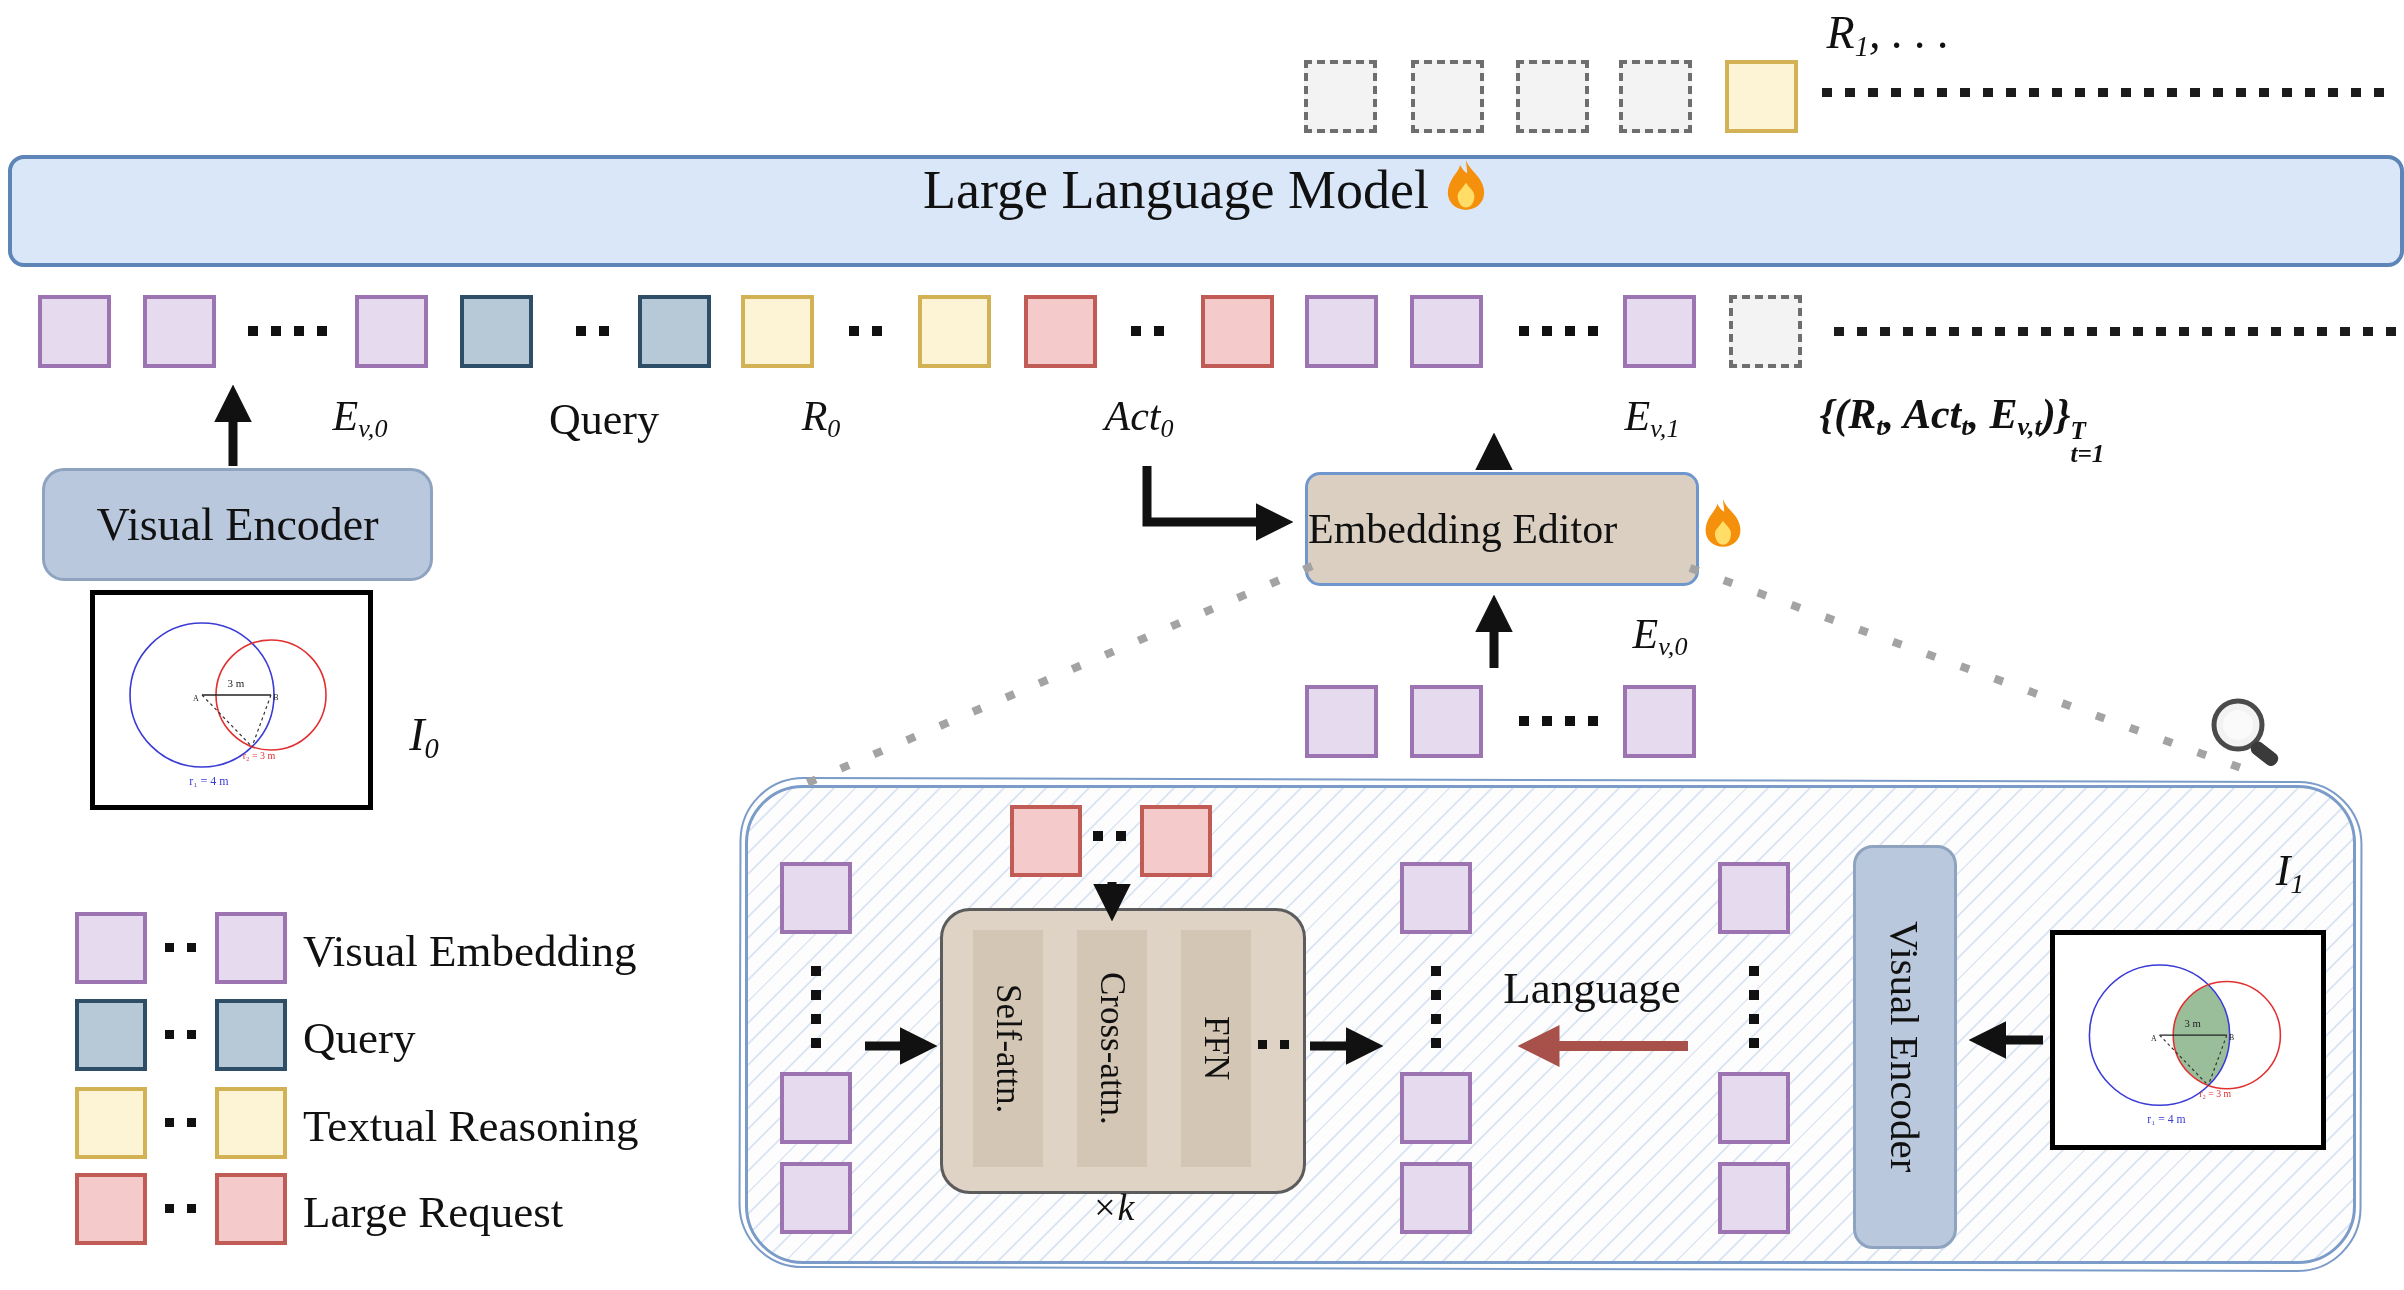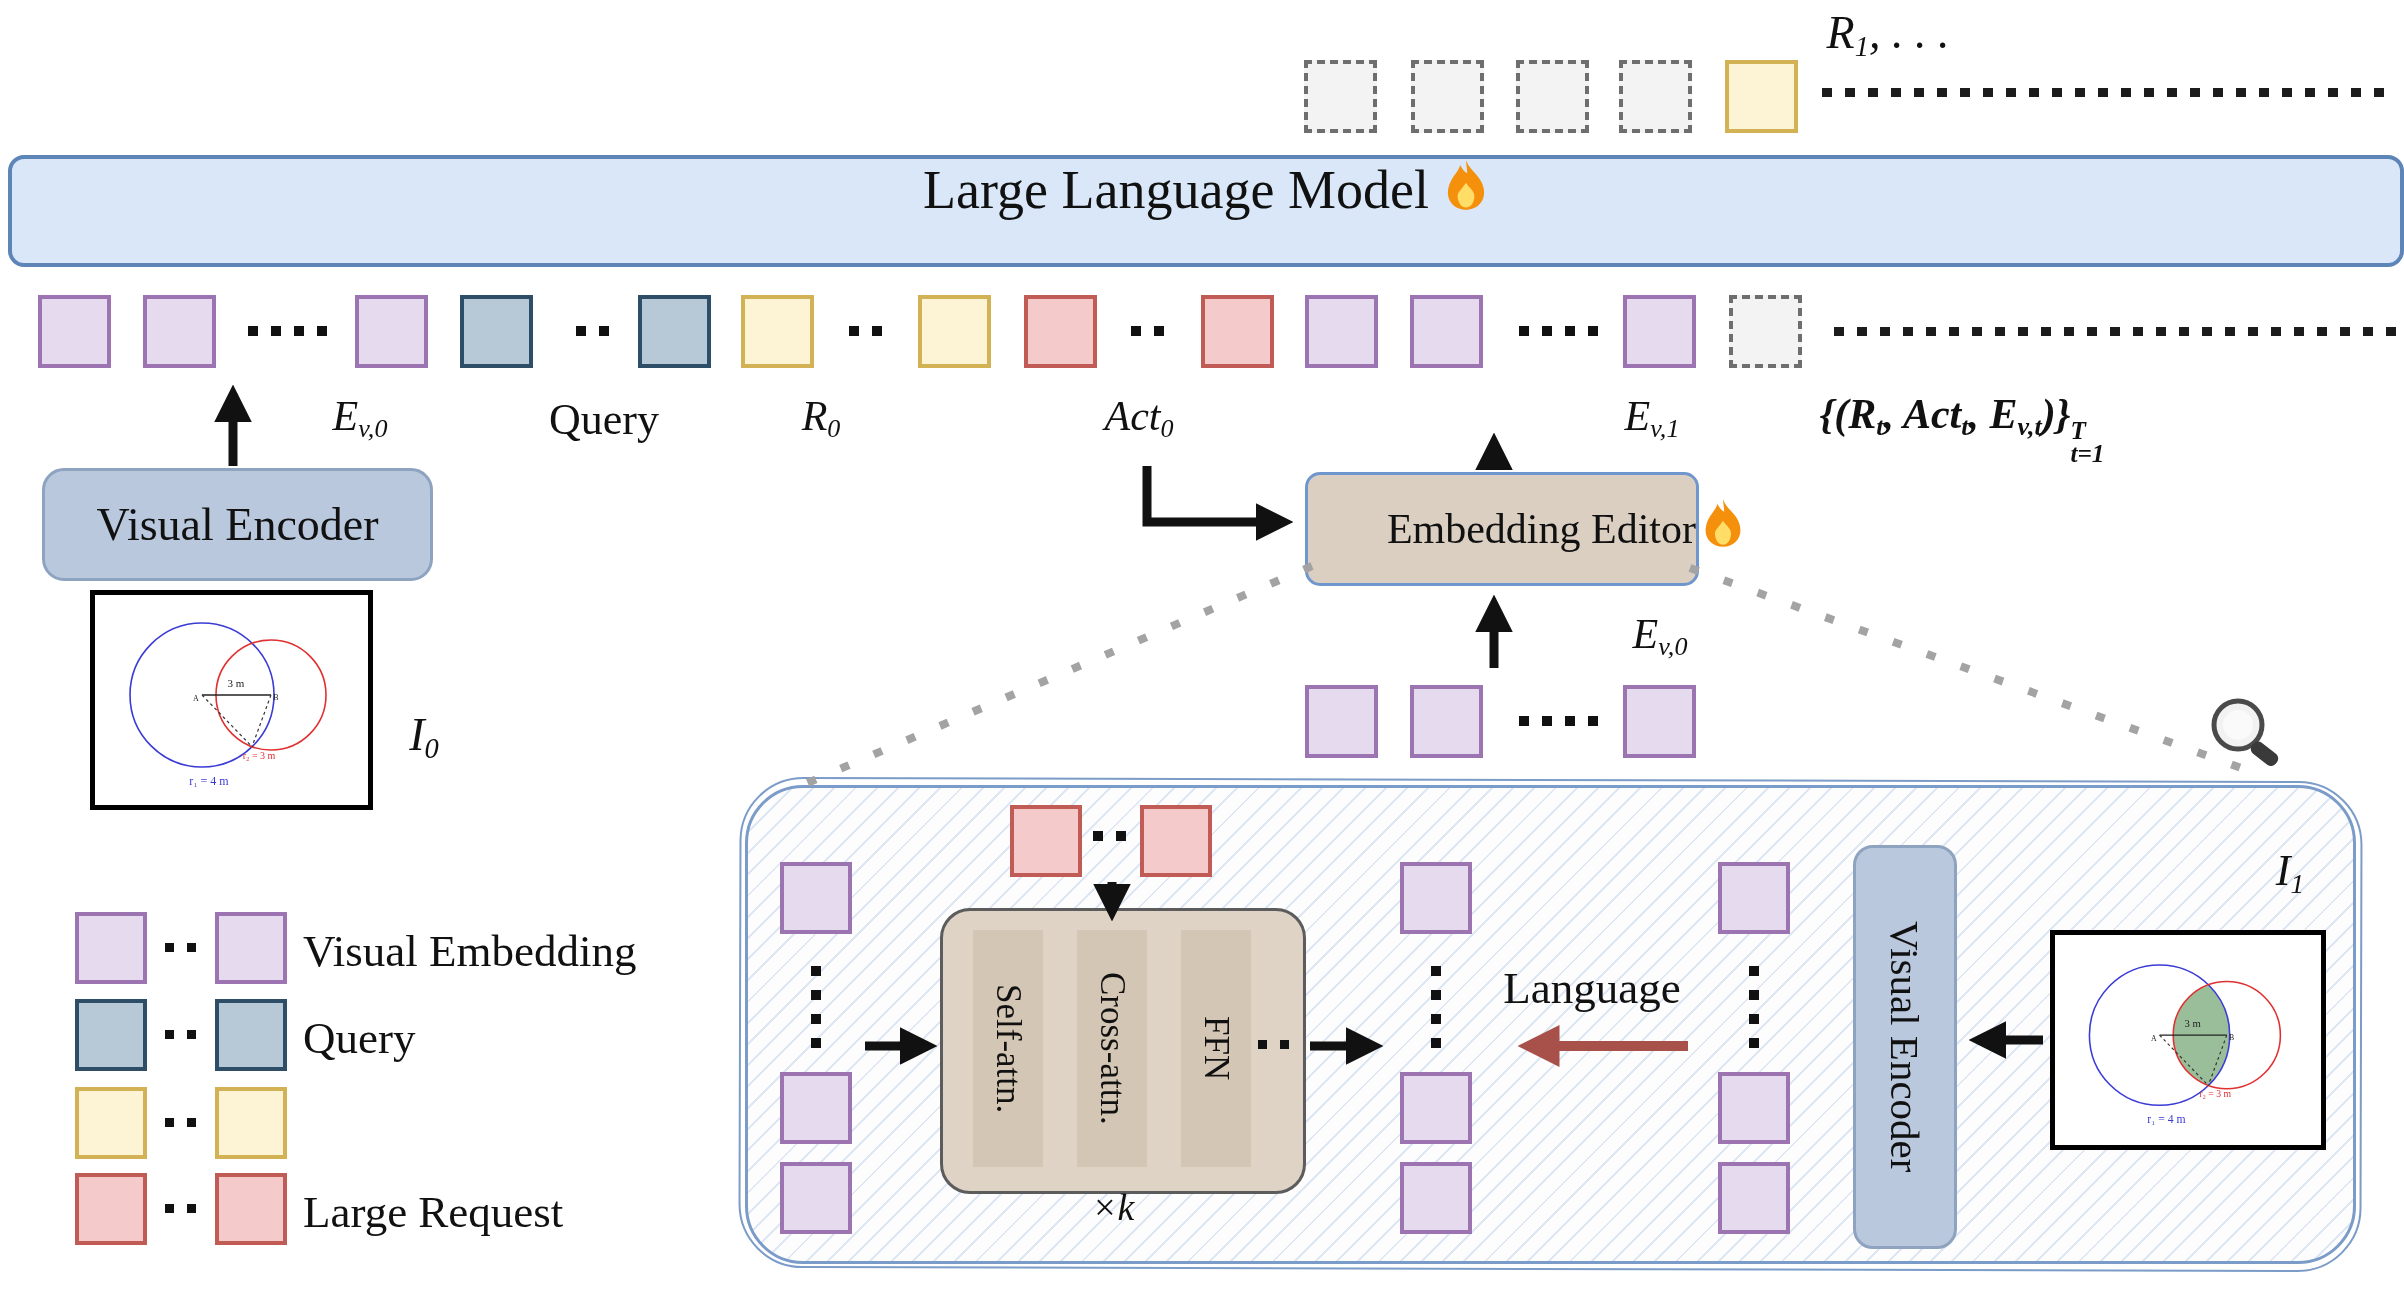--- a/index.html
+++ b/index.html
@@ -21,21 +21,21 @@
   .dots .d{width:10px;height:10px;background:#111;}
   .vdots{position:absolute;display:flex;flex-direction:column;gap:14px;}
   .vdots .d{width:10px;height:10px;background:#111;}
   .dotline{position:absolute;height:9px;background:repeating-linear-gradient(90deg,#1c1c1c 0 10px,transparent 10px 23px);}
   
   .llm-bar{left:8px;top:155px;width:2388px;height:104px;background:#d9e7f8;border:4px solid #5d85b8;border-radius:16px;
     display:flex;align-items:flex-start;justify-content:center;font-size:54px;}
   .box-blue{background:#b9c8dd;border:3px solid #8ea3c0;border-radius:22px;display:flex;align-items:center;justify-content:center;}
   .enc-left{left:42px;top:468px;width:385px;height:107px;font-size:46px;}
   .editor-box{left:1305px;top:472px;width:388px;height:108px;background:#dbcfc2;border:3px solid #6f97cd;border-radius:15px;
-    display:flex;align-items:center;justify-content:flex-end;font-size:42px;}
+    display:flex;align-items:center;justify-content:flex-start;font-size:42px;}
   
   .lbl{position:absolute;transform:translateX(-50%);white-space:nowrap;font-size:42px;}
   .math{font-style:italic;}
   .lbl sub,.mlabel sub{font-size:.62em;font-style:italic;vertical-align:-0.28em;letter-spacing:0;}
   .stack{display:inline-flex;flex-direction:column;vertical-align:-0.45em;line-height:.9;font-size:.6em;font-style:italic;}
   .stack .s-t{text-align:left;}
   
   .sketch-box{left:745px;top:785px;width:1605px;height:473px;border:3px solid #7b9bc8;border-radius:58px;
     background:
       repeating-linear-gradient(135deg, rgba(130,165,215,.25) 0 2px, transparent 2px 15px),
@@ -257,20 +257,21 @@
     </div>
   <div class="sq slate small abs" style="left:215px;top:999px;"></div>
   <div class="abs" style="left:303px;top:1012px;font-size:45px;">Query</div>
 
   <div class="sq yellow small abs" style="left:75px;top:1087px;"></div>
   <div class="dots" style="left:165px;top:1118px;">
       <div class="d" style="width:9px;height:9px;"></div>
       <div class="d" style="width:9px;height:9px;"></div>
     </div>
   <div class="sq yellow small abs" style="left:215px;top:1087px;"></div>
+  <div class="abs" style="left:303px;top:1100px;font-size:45px;">Textual Reasoning</div>
 
   <div class="sq red small abs" style="left:75px;top:1173px;"></div>
   <div class="dots" style="left:165px;top:1204px;">
       <div class="d" style="width:9px;height:9px;"></div>
       <div class="d" style="width:9px;height:9px;"></div>
     </div>
   <div class="sq red small abs" style="left:215px;top:1173px;"></div>
   <div class="abs" style="left:303px;top:1186px;font-size:45px;">Large Request</div>
 
   <svg id="overlay" width="2404" height="1290" viewBox="0 0 2404 1290">

